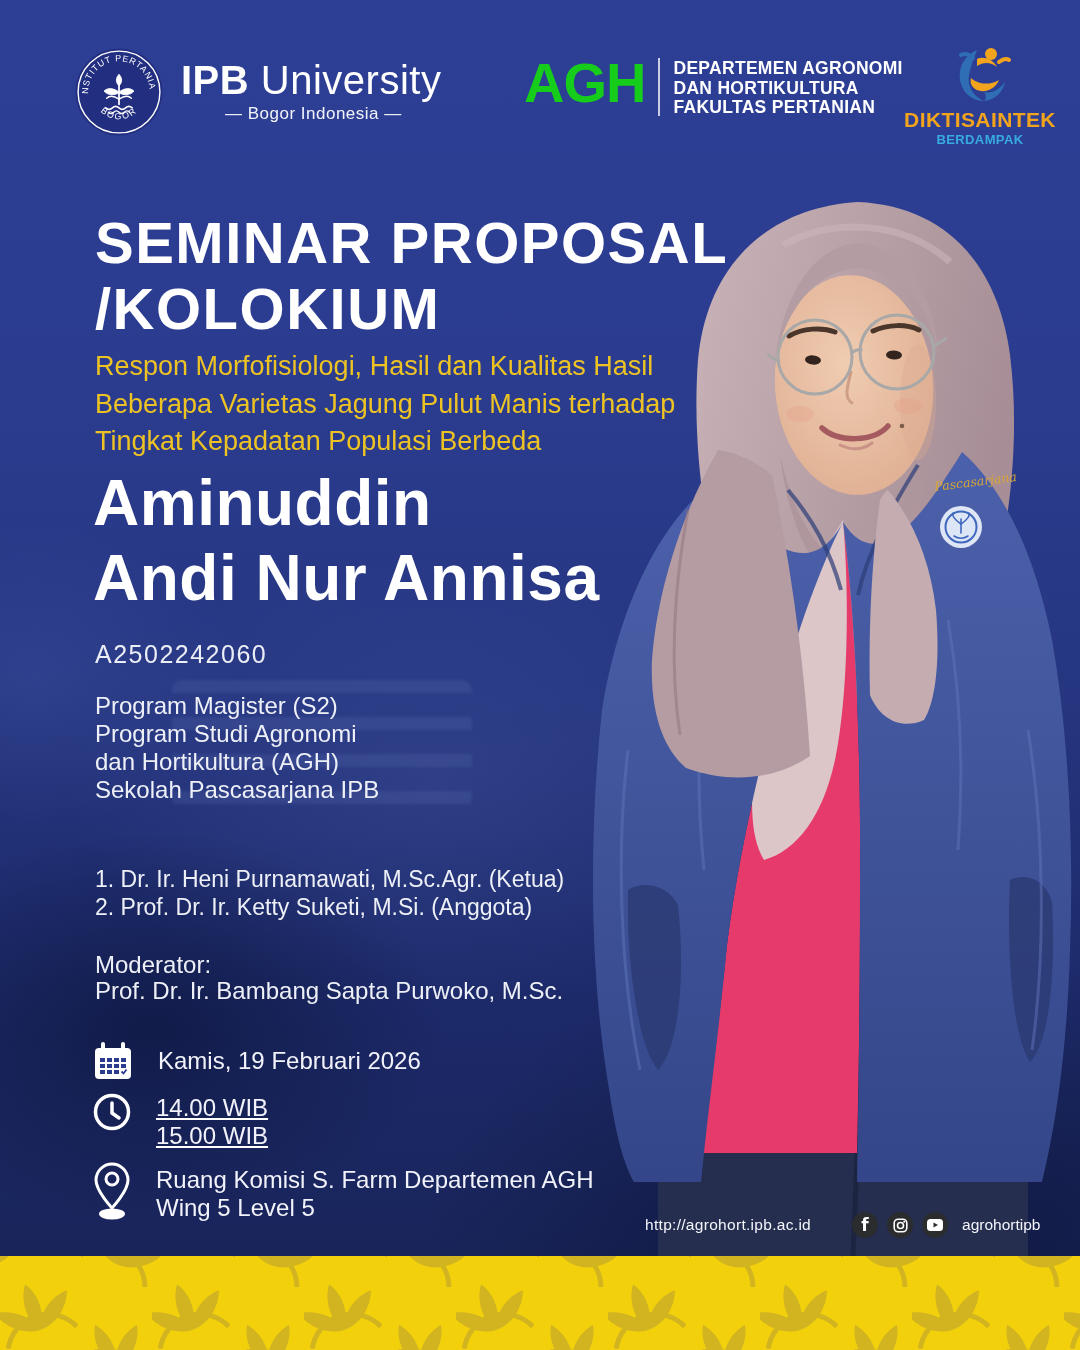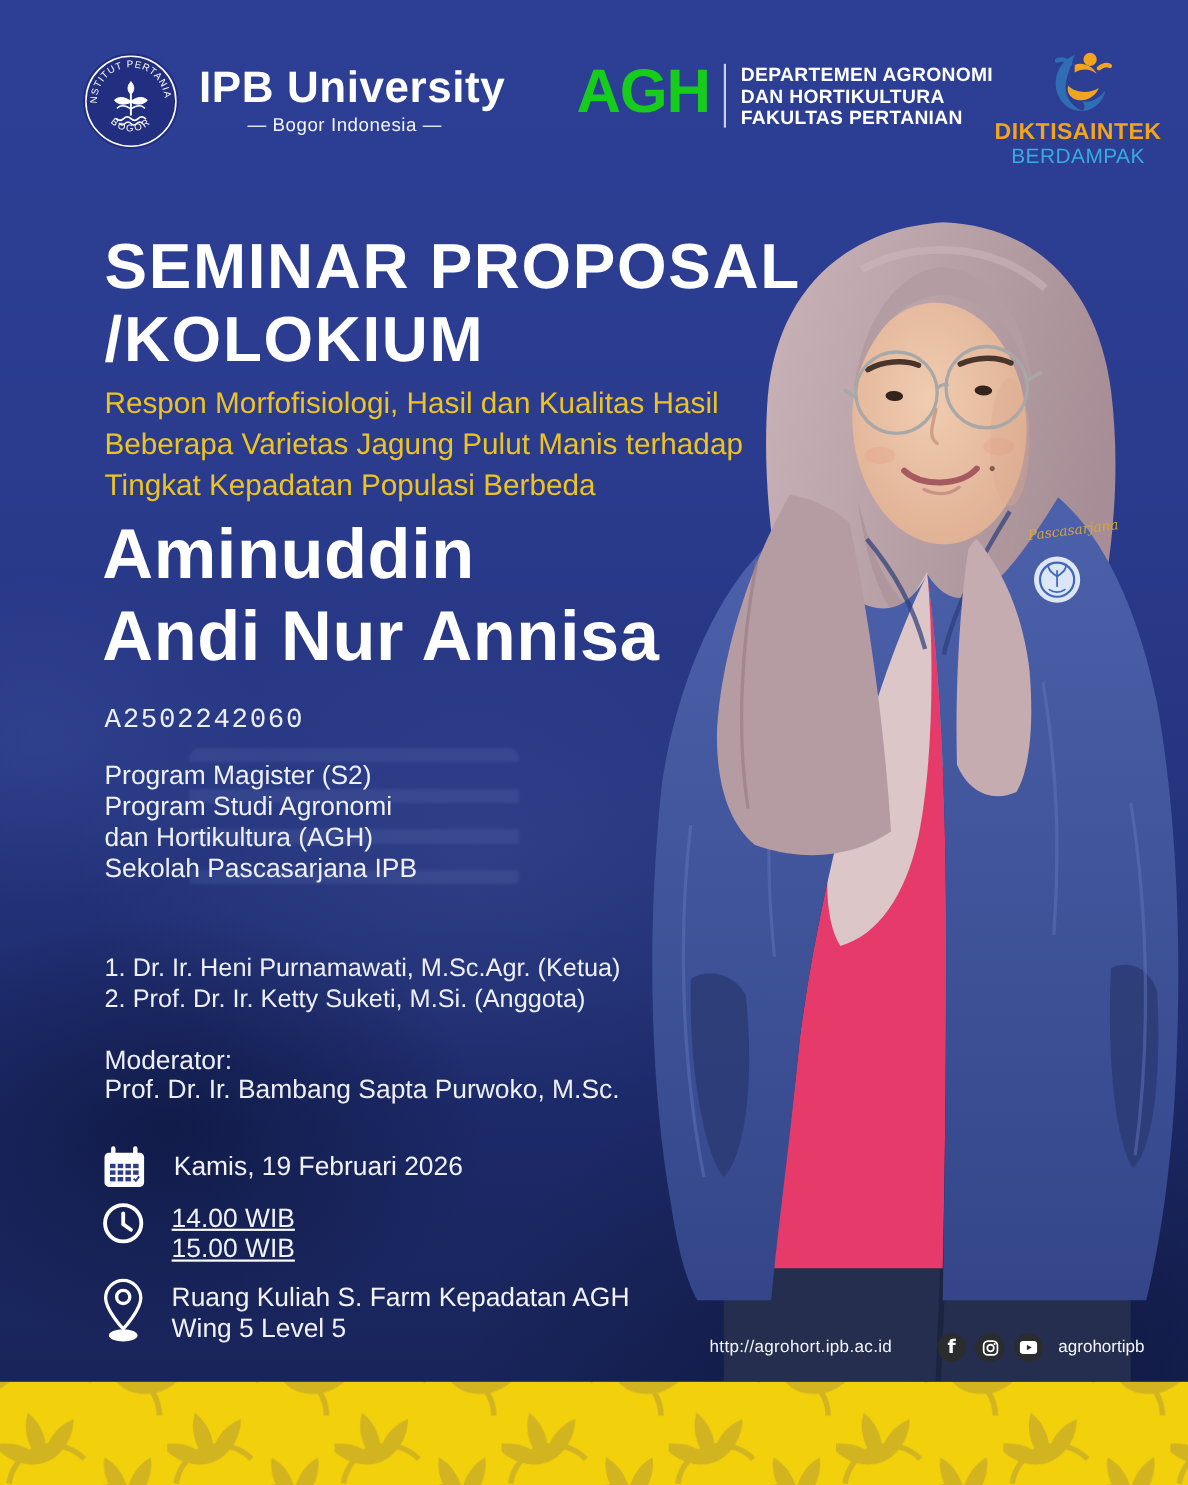--- a/index.html
+++ b/index.html
@@ -10,35 +10,35 @@
       radial-gradient(ellipse 520px 320px at 40% 58%, rgba(92,112,190,.20), transparent 70%),
       radial-gradient(ellipse 640px 420px at 82% 92%, rgba(8,14,40,.55), transparent 72%),
       radial-gradient(ellipse 300px 220px at 3% 50%, rgba(80,100,185,.22), transparent 70%),
       linear-gradient(180deg,#2d3f95 0%,#2b3c8f 30%,#25357f 52%,#1d2a6a 74%,#172254 100%);}
   .abs{position:absolute;}
   
   .seal{left:75px;top:48px;width:88px;height:88px;}
   .wordmark{left:181px;top:58px;}
   .wm-line{font-size:40px;letter-spacing:.5px;white-space:nowrap;}
   .wm-bold{font-weight:700;}
-  .wm-rest{font-weight:700;text-align:center;}
+  .wm-rest{font-weight:400;text-align:center;}
   .wm-sub{font-size:17px;font-weight:400;margin-top:1px;margin-left:44px;letter-spacing:.5px;color:#f2f4fb;}
   .agh{left:524px;top:56px;display:flex;align-items:flex-start;}
   .agh-abbr{font-size:56px;font-weight:700;line-height:.95;letter-spacing:-1px;}
   .agh-div{width:2px;height:58px;background:rgba(255,255,255,.75);margin:2px 13px 0 13px;}
   .agh-lines{padding-top:3px;font-size:17.5px;font-weight:700;line-height:19.5px;letter-spacing:.3px;}
   .dikti{left:900px;top:44px;width:160px;text-align:center;}
   .dikti-icon{width:66px;height:62px;margin:0 auto;display:block;}
   .dikti-l1{font-size:21px;font-weight:700;letter-spacing:.4px;margin-top:2px;}
-  .dikti-l2{font-size:19px;font-weight:400;letter-spacing:.4px;}
+  .dikti-l2{font-size:13px;font-weight:700;letter-spacing:.4px;}
   
   .title{left:95px;top:210px;font-size:58px;font-weight:700;line-height:66px;letter-spacing:1.5px;}
   .topic{left:95px;top:348px;font-size:27px;font-weight:500;line-height:37.5px;}
   .name{left:93px;top:466px;font-size:64px;font-weight:700;line-height:75px;letter-spacing:.5px;}
-  .sid{left:95px;top:640px;font-family:Liberation Mono, monospace;font-size:25px;letter-spacing:1.5px;color:#eceef6;}
+  .sid{left:95px;top:640px;font-family:Liberation Sans, sans-serif;font-size:25px;letter-spacing:1.5px;color:#eceef6;}
   .program{left:95px;top:692px;font-size:24px;line-height:28px;color:#eef0f7;}
   .komisi-h{left:95px;top:838px;font-size:24px;color:#eef0f7;text-decoration:underline;text-underline-offset:5px;}
   .komisi{left:95px;top:866px;font-size:23px;line-height:27.5px;color:#eef0f7;}
   .mod-h{left:95px;top:951px;font-size:24px;color:#eef0f7;}
   .mod-name{left:95px;top:977px;font-size:24px;color:#eef0f7;}
   
   .srow{display:flex;align-items:flex-start;}
   .row-date{left:92px;top:1040px;}
   .row-time{left:92px;top:1092px;text-decoration:underline;}
   .row-loc{left:92px;top:1162px;}
@@ -275,21 +275,21 @@
     </div>
   </div>
 
   <div class="abs srow row-loc">
     <svg class="sicon" width="40" height="58" viewBox="0 0 40 58">
       <path d="M20,2 C11.2,2 4,9.2 4,18 C4,29 20,46 20,46 C20,46 36,29 36,18 C36,9.2 28.8,2 20,2 Z" fill="none" stroke="#ffffff" stroke-width="3"></path>
       <circle cx="20" cy="17" r="6" fill="none" stroke="#ffffff" stroke-width="3"></circle>
       <ellipse cx="20" cy="52" rx="13" ry="5.5" fill="#ffffff"></ellipse>
     </svg>
     <div class="stext">
-      <div>Ruang Kuliah S. Farm Kepadatan AGH</div>
+      <div>Ruang Komisi S. Farm Departemen AGH</div>
       <div>Wing 5 Level 5</div>
     </div>
   </div>
 
   <div class="abs footer">
     <span class="site">http://agrohort.ipb.ac.id</span>
     <span class="socials">
       <span class="soc">
         <span class="fb-f">f</span>
       </span>

